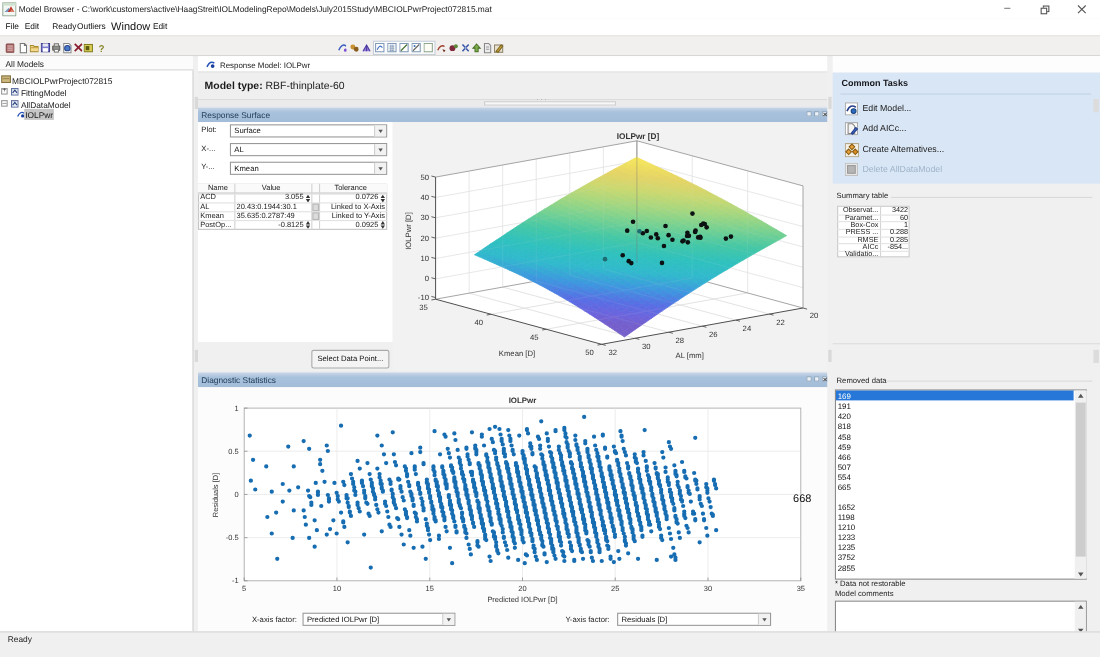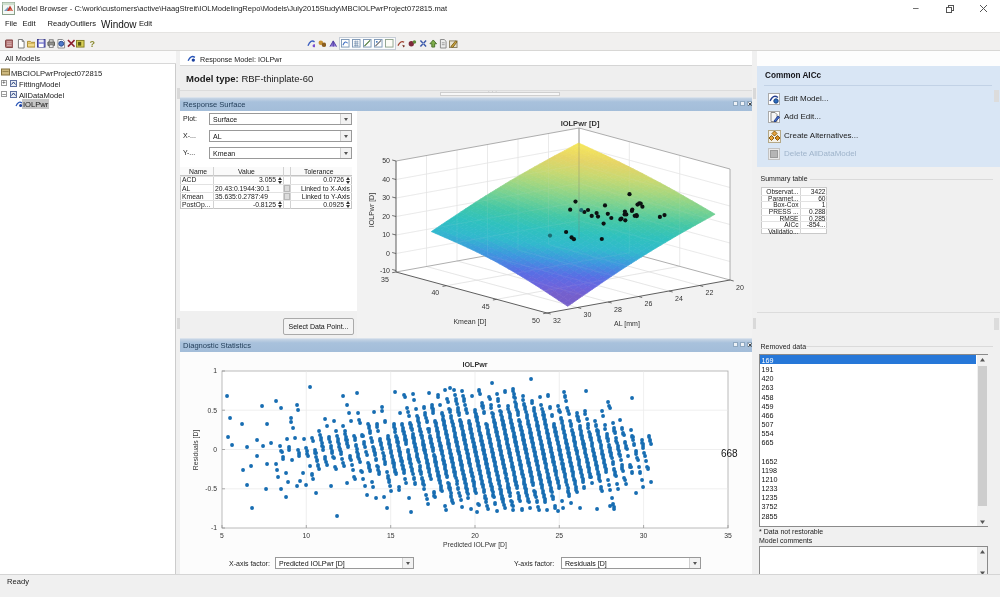--- a/index.html
+++ b/index.html
@@ -1316,34 +1316,34 @@
     <i class="ar"></i>
   </div>
 <div class="lbl" style="left:514px;top:560px">Y-axis factor:</div>
 <div class="combo" style="left:561px;top:557px;width:140px">
     <span>Residuals [D]</span>
     <i class="ar"></i>
   </div>
 <div class="abs" style="left:757px;top:51px;width:243px;height:523px;background:#f0f0f0"></div>
 <div class="abs" style="left:757px;top:51px;width:243px;height:15px;background:#fdfdfd"></div>
 <div class="abs" style="left:757px;top:66px;width:243px;height:101px;background:#d9e6f5"></div>
-<div class="t" style="left:765px;top:71px;font-size:8.2px;font-weight:bold;color:#15151a">Common AICc</div>
+<div class="t" style="left:765px;top:71px;font-size:8.2px;font-weight:bold;color:#15151a">Common Tasks</div>
 <div class="abs" style="left:764px;top:84.5px;width:228px;height:1px;background:#c2d2e6"></div>
 <svg class="abs" style="left:767.5px;top:92.5px" width="12" height="12" viewBox="0 0 12 12">
     <rect x="0.5" y="0.5" width="11" height="11" fill="#fff" stroke="#aaa"></rect>
     <path d="M2 8Q5 1 10 4.5" fill="none" stroke="#27408e" stroke-width="1.5"></path>
     <circle cx="8" cy="8" r="2.2" fill="#2d6cc0" stroke="#17427e"></circle>
   </svg>
 <div class="t" style="left:784px;top:93.7px;font-size:8px;color:#1a1a1a">Edit Model...</div>
 <svg class="abs" style="left:767.5px;top:111.0px" width="12" height="12" viewBox="0 0 12 12">
     <rect x="0.5" y="0.5" width="11" height="11" fill="#fff" stroke="#aaa"></rect>
     <path d="M3 1.5h4l2 2v7H3z" fill="#f5f5f5" stroke="#888"></path>
     <path d="M6 10L10 5l1.5 1.2L7 11z" fill="#4a6fd0" stroke="#23418e"></path>
   </svg>
-<div class="t" style="left:784px;top:112.2px;font-size:8px;color:#1a1a1a">Add Edit...</div>
+<div class="t" style="left:784px;top:112.2px;font-size:8px;color:#1a1a1a">Add AICc...</div>
 <svg class="abs" style="left:767.5px;top:129.5px" width="13" height="13" viewBox="0 0 13 13">
     <rect x="0.5" y="0.5" width="12" height="12" fill="#f4f0e8" stroke="#b5a988"></rect>
     <path d="M6.5 1L9 3.5 6.5 6 4 3.5z" fill="#e8a23c" stroke="#8a5d10"></path>
     <path d="M3.5 5.5L6 8 3.5 10.5 1 8z" fill="#e8a23c" stroke="#8a5d10"></path>
     <path d="M9.5 5.5L12 8 9.5 10.5 7 8z" fill="#d88a1e" stroke="#8a5d10"></path>
   </svg>
 <div class="t" style="left:784px;top:130.7px;font-size:8px;color:#1a1a1a">Create Alternatives...</div>
 <svg class="abs" style="left:767.5px;top:148.0px" width="12" height="12" viewBox="0 0 12 12">
     <rect x="0.5" y="0.5" width="11" height="11" fill="#e9e9e9" stroke="#c2c2c2"></rect>
     <rect x="2.5" y="2.5" width="7" height="7" fill="#b5b5b5" stroke="#9a9a9a"></rect>
@@ -1374,21 +1374,21 @@
 <div class="t" style="left:762px;top:227.9px;font-size:6.6px;width:36.5px;text-align:right">Validatio...</div>
 <div class="t" style="left:801px;top:227.9px;font-size:6.6px;width:24.5px;text-align:right"></div>
 <div class="abs" style="left:757px;top:312px;width:243px;height:1px;background:#dcdcdc"></div>
 <div class="t" style="left:760.5px;top:342.5px;font-size:7px;color:#222">Removed data</div>
 <div class="abs" style="left:806px;top:346px;width:187px;height:1px;background:#dadada"></div>
 <div class="abs" style="left:758.5px;top:354px;width:229.5px;height:173px;background:#fff;border:1px solid #8a8a8a"></div>
 <div class="abs" style="left:759.5px;top:355px;width:216px;height:9.2px;background:#2677d8"></div>
 <div class="t" style="left:761.5px;top:356.0px;font-size:7.2px;color:#fff">169</div>
 <div class="t" style="left:761.5px;top:365.1px;font-size:7.2px;color:#111">191</div>
 <div class="t" style="left:761.5px;top:374.3px;font-size:7.2px;color:#111">420</div>
-<div class="t" style="left:761.5px;top:383.4px;font-size:7.2px;color:#111">263</div>
+<div class="t" style="left:761.5px;top:383.4px;font-size:7.2px;color:#111">818</div>
 <div class="t" style="left:761.5px;top:392.6px;font-size:7.2px;color:#111">458</div>
 <div class="t" style="left:761.5px;top:401.7px;font-size:7.2px;color:#111">459</div>
 <div class="t" style="left:761.5px;top:410.9px;font-size:7.2px;color:#111">466</div>
 <div class="t" style="left:761.5px;top:420.0px;font-size:7.2px;color:#111">507</div>
 <div class="t" style="left:761.5px;top:429.2px;font-size:7.2px;color:#111">554</div>
 <div class="t" style="left:761.5px;top:438.3px;font-size:7.2px;color:#111">665</div>
 <div class="t" style="left:721px;top:447.5px;font-size:10px;color:#111">668</div>
 <div class="t" style="left:761.5px;top:456.6px;font-size:7.2px;color:#111">1652</div>
 <div class="t" style="left:761.5px;top:465.8px;font-size:7.2px;color:#111">1198</div>
 <div class="t" style="left:761.5px;top:474.9px;font-size:7.2px;color:#111">1210</div>

